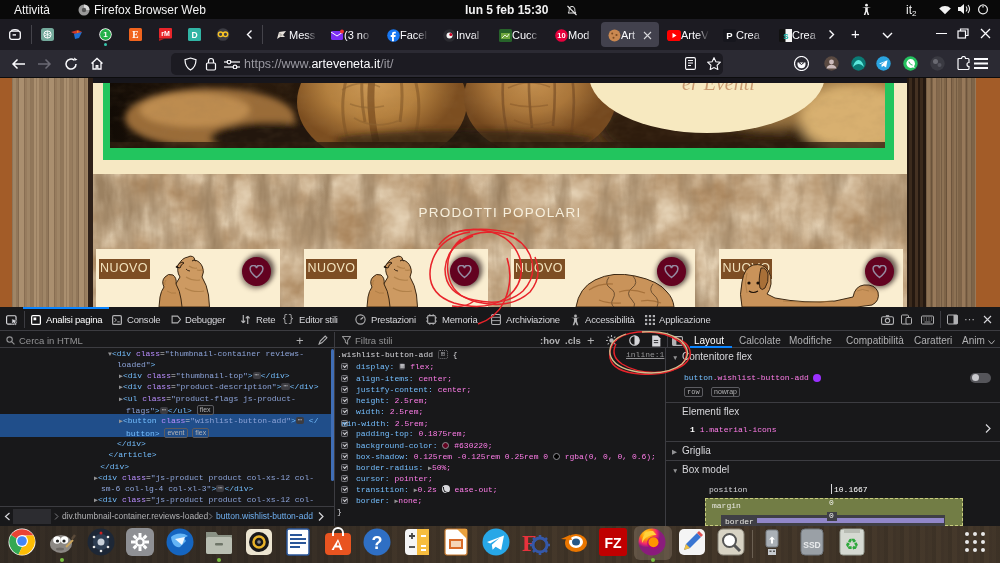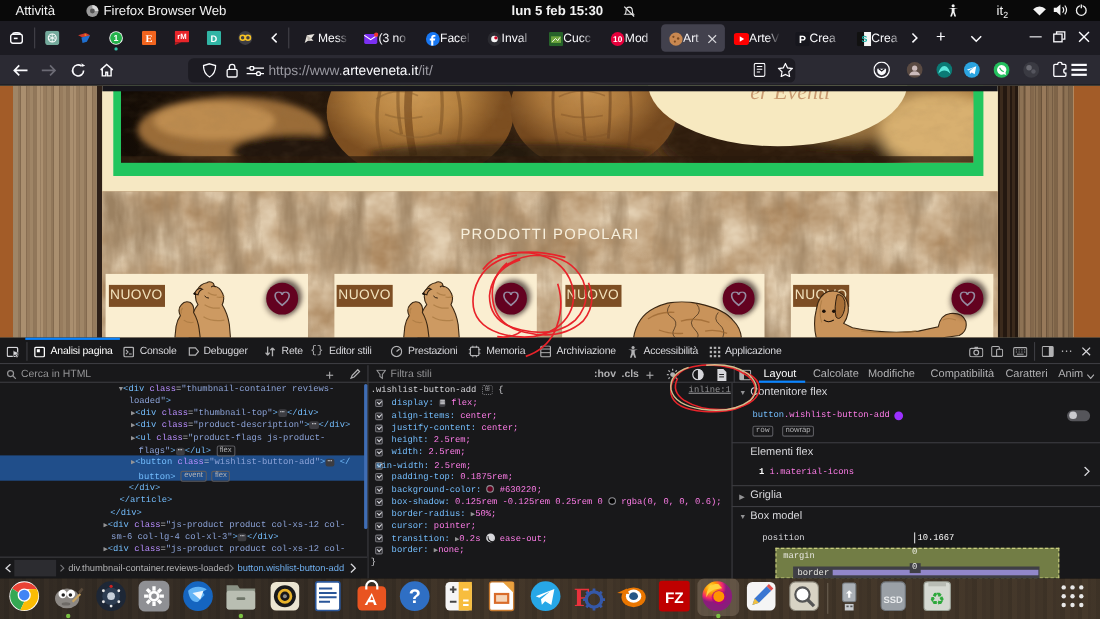--- a/index.html
+++ b/index.html
@@ -637,21 +637,21 @@
       <div class="mline" style="left:25px;top:93px;"><span style="color:#fff;font-weight:bold;">1</span> <span class="pv">i.material-icons</span></div>
       <svg class="abs" style="left:320px;top:92px;" width="6" height="9" viewBox="0 0 6 9">
         <path d="M1 0.5L5 4.5L1 8.5" fill="none" stroke="#d7d7db" stroke-width="1.2"></path>
       </svg>
       <div class="abs" style="left:0;top:109px;width:335px;height:1px;background:#3c3c41;"></div>
       <span class="arr abs" style="left:7px;top:116px;">▶</span>
       <span class="abs" style="left:17px;top:113.5px;color:#d7d7db;font-size:10px;">Griglia</span>
       <div class="abs" style="left:0;top:128px;width:335px;height:1px;background:#3c3c41;"></div>
       <span class="arr abs" style="left:7px;top:135px;">▼</span>
       <span class="abs" style="left:17px;top:132px;color:#d7d7db;font-size:10px;">Box model</span>
-      <div class="mline" style="left:28px;top:153.5px;"><span style="color:#d7d7db;">position</span></div>
+      <div class="mline" style="left:44px;top:153.5px;"><span style="color:#d7d7db;">position</span></div>
       <div class="abs" style="left:166px;top:152px;width:1px;height:10px;background:#d7d7db;"></div>
       <div class="mline" style="left:169px;top:153.5px;"><span style="color:#fff;">10.1667</span></div>
       <div class="abs" style="left:40px;top:166px;width:258px;height:28px;background:#727d45;border:1px dashed #c8cc7e;"></div>
       <div class="mline" style="left:47px;top:169.5px;"><span style="color:#e8e8e2;">margin</span></div>
       <div class="mline" style="left:164px;top:166.5px;"><span style="color:#f2f2ee;">0</span></div>
       <div class="abs" style="left:56px;top:183px;width:224px;height:11px;background:#3f3f45;"></div>
       <div class="mline" style="left:60px;top:185.5px;"><span style="color:#e8e8e2;">border</span></div>
       <div class="abs" style="left:92px;top:186.5px;width:187px;height:4.5px;background:#9187c9;"></div>
       <div class="abs" style="left:162px;top:180px;width:10px;height:9px;background:#3f3f45;"></div>
       <div class="mline" style="left:164px;top:179.5px;"><span style="color:#f2f2ee;">0</span></div>

